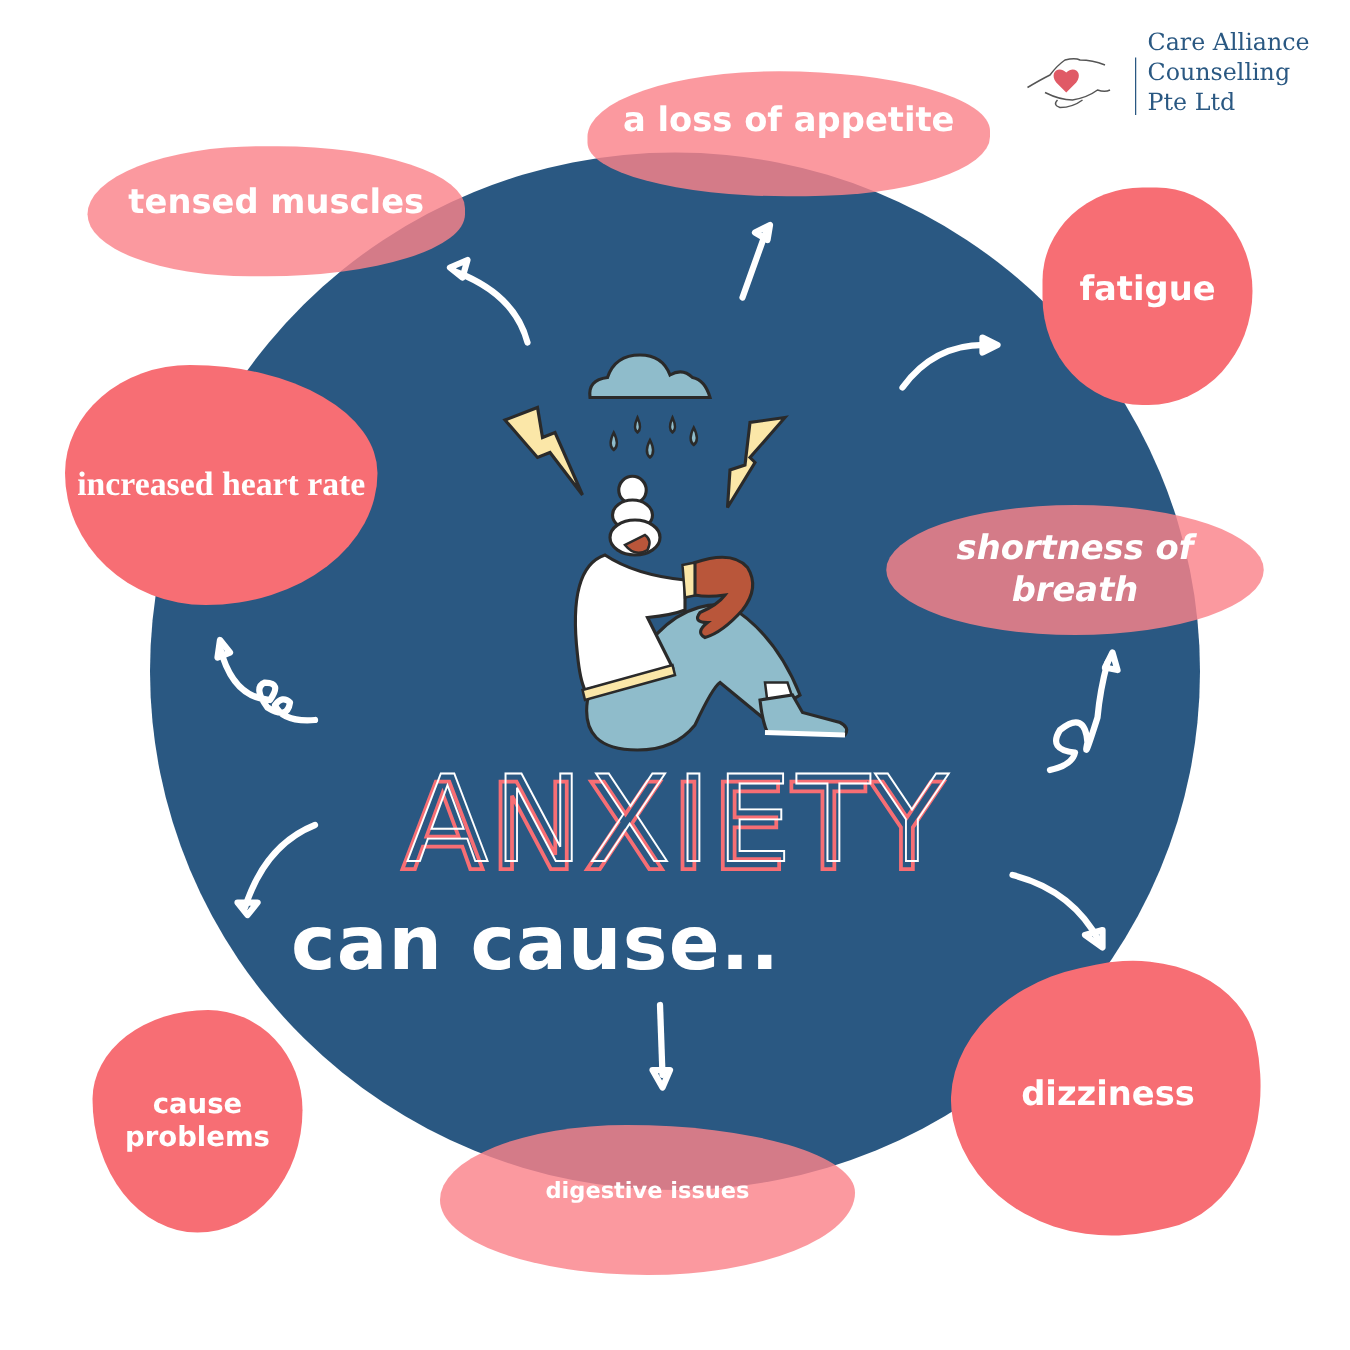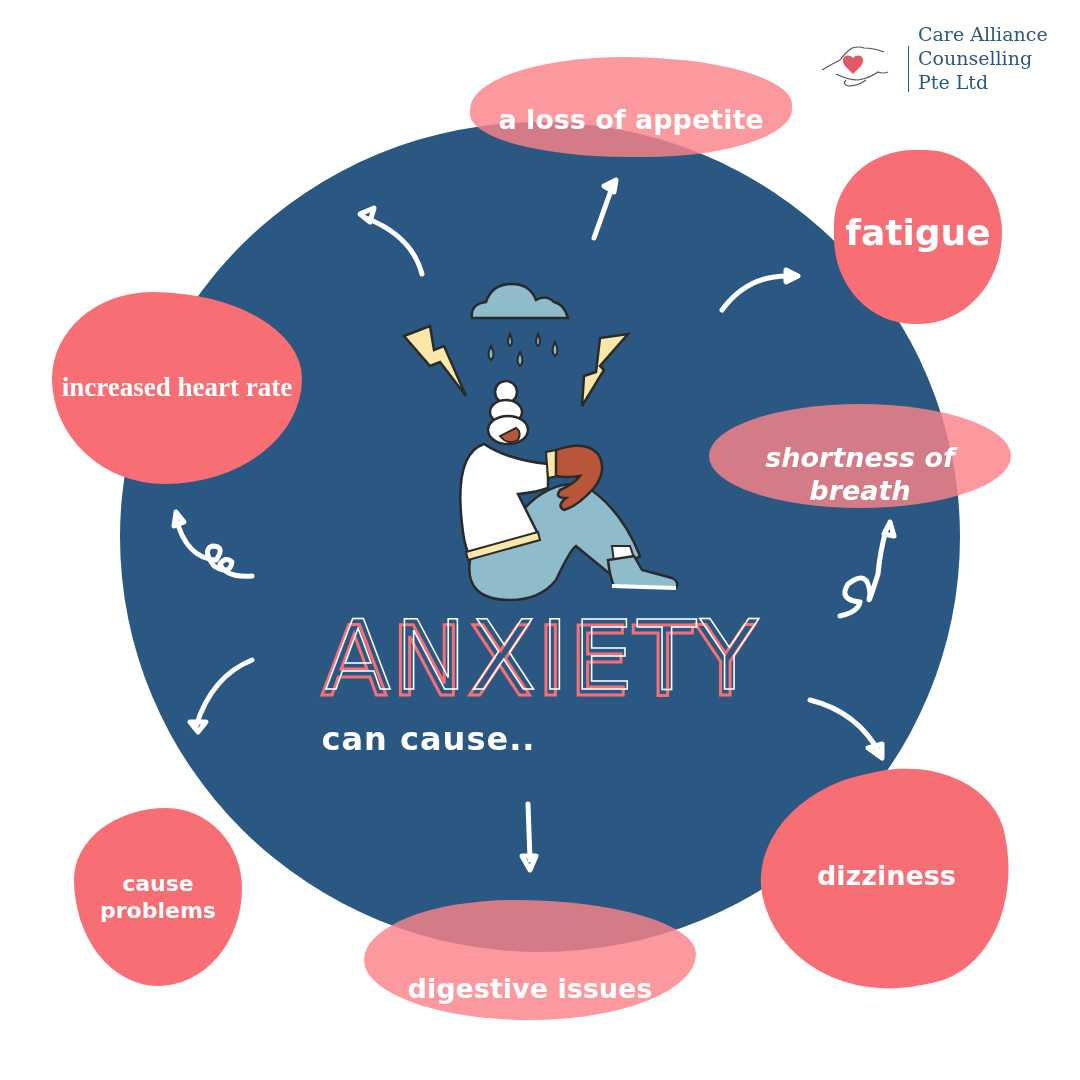--- a/index.html
+++ b/index.html
@@ -10,49 +10,49 @@
   .stage { position: absolute; left: 0; top: 0; width: 1080px; height: 1080px; }
   .circle {
     position: absolute; left: 120px; top: 122px; width: 840px; height: 830px;
     border-radius: 50%; background: var(--navy);
   }
   .blob {
     position: absolute; display: flex; align-items: center; justify-content: center;
     text-align: center; color: #fff; font-weight: bold; font-family: "DejaVu Sans", sans-serif;
     line-height: 1.25;
   }
-  .blob.light { background: rgba(250, 130, 138, 0.82); align-items: flex-end; }
+  .blob.light { background: rgba(250, 130, 138, 0.82); }
   .blob.solid { background: var(--coral); }
   .blob span { position: relative; z-index: 2; }
 
   .b-appetite { left: 470px; top: 57px; width: 322px; height: 100px; border-radius: 50% 55% 48% 52% / 55% 50% 50% 45%; font-size: 27px; padding-bottom: 20px; box-sizing: border-box; }
   .b-muscles { left: 70px; top: 117px; width: 302px; height: 104px; border-radius: 48% 52% 55% 45% / 55% 50% 50% 50%; font-size: 27px; padding-bottom: 14px; box-sizing: border-box; }
-  .b-fatigue { left: 834px; top: 150px; width: 168px; height: 174px; border-radius: 50% 48% 52% 50% / 45% 50% 55% 52%; font-size: 36px; padding-bottom: 10px; box-sizing: border-box; }
+  .b-fatigue { left: 834px; top: 150px; width: 168px; height: 174px; border-radius: 50% 48% 52% 50% / 45% 50% 55% 52%; font-size: 27px; padding-bottom: 10px; box-sizing: border-box; }
   .b-heart { left: 52px; top: 292px; width: 250px; height: 192px; border-radius: 40% 60% 55% 45% / 45% 45% 55% 55%; font-size: 27px; }
   .b-breath { left: 709px; top: 404px; width: 302px; height: 104px; border-radius: 50%; font-size: 27px; font-style: italic; }
   .b-sleep { left: 74px; top: 808px; width: 168px; height: 178px; border-radius: 55% 45% 50% 50% / 40% 45% 55% 60%; font-size: 22px; }
-  .b-digestive { left: 364px; top: 900px; width: 332px; height: 120px; border-radius: 45% 55% 50% 50% / 50% 45% 55% 50%; font-size: 27px; padding-bottom: 14px; box-sizing: border-box; }
+  .b-digestive { left: 352px; top: 900px; width: 332px; height: 120px; border-radius: 45% 55% 50% 50% / 50% 45% 55% 50%; font-size: 18px; padding-bottom: 14px; box-sizing: border-box; }
   .b-dizzy { left: 762px; top: 772px; width: 250px; height: 218px; border-radius: 50% 45% 40% 55% / 45% 40% 60% 55%; font-size: 27px; padding-bottom: 10px; box-sizing: border-box; transform: rotate(-12deg); }
   .b-dizzy span { transform: rotate(12deg); display: inline-block; }
 
   .title {
     position: absolute; left: 0; width: 1080px; top: 606px; text-align: center;
     font-family: "DejaVu Sans", sans-serif; font-size: 96px; font-weight: normal;
     letter-spacing: 4px; color: transparent;
     -webkit-text-stroke: 3px var(--coral);
     text-shadow: -4px -3px 0 rgba(255,255,255,0.0);
   }
   .title-outline {
     position: absolute; left: 0; width: 1080px; top: 603px; text-align: center;
     font-family: "DejaVu Sans", sans-serif; font-size: 96px; letter-spacing: 4px;
     color: transparent; -webkit-text-stroke: 1.5px #ffffff; transform: translate(4px,-3px);
   }
   .subtitle {
     position: absolute; left: 0; width: 857px; top: 720px; text-align: center;
-    font-family: "DejaVu Sans", sans-serif; font-weight: bold; font-size: 32px; color: #fff;
+    font-family: "DejaVu Sans", sans-serif; font-weight: bold; font-size: 60px; color: #fff;
     letter-spacing: 1px;
   }
   .logo-text {
     position: absolute; left: 918px; top: 22px; font-family: "DejaVu Serif", serif;
     font-weight: normal; color: var(--navy); font-size: 19px; line-height: 24px;
   }
   .logo-divider { position: absolute; left: 908px; top: 46px; width: 1px; height: 46px; background: var(--navy); }
   svg { position: absolute; left: 0; top: 0; overflow: visible; }
 </style>
 </head>
@@ -138,20 +138,23 @@
       <path d="M868 748 l14 10 l0 -14 z"></path>
 
       <path d="M528 804 l2 56"></path>
       <path d="M522 856 l8 14 l6 -14 z"></path>
     </g>
   </svg>
 
   <div class="blob light b-appetite">
     <span>a loss of appetite</span>
   </div>
+  <div class="blob light b-muscles">
+    <span>tensed muscles</span>
+  </div>
   <div class="blob solid b-fatigue">
     <span>fatigue</span>
   </div>
   <div class="blob solid b-heart">
     <span style="display:inline-block;width:240px;font-family:Liberation Serif, serif;">increased heart rate</span>
   </div>
   <div class="blob light b-breath">
     <span style="display:inline-block;width:200px;">shortness of breath</span>
   </div>
   <div class="blob solid b-sleep">

